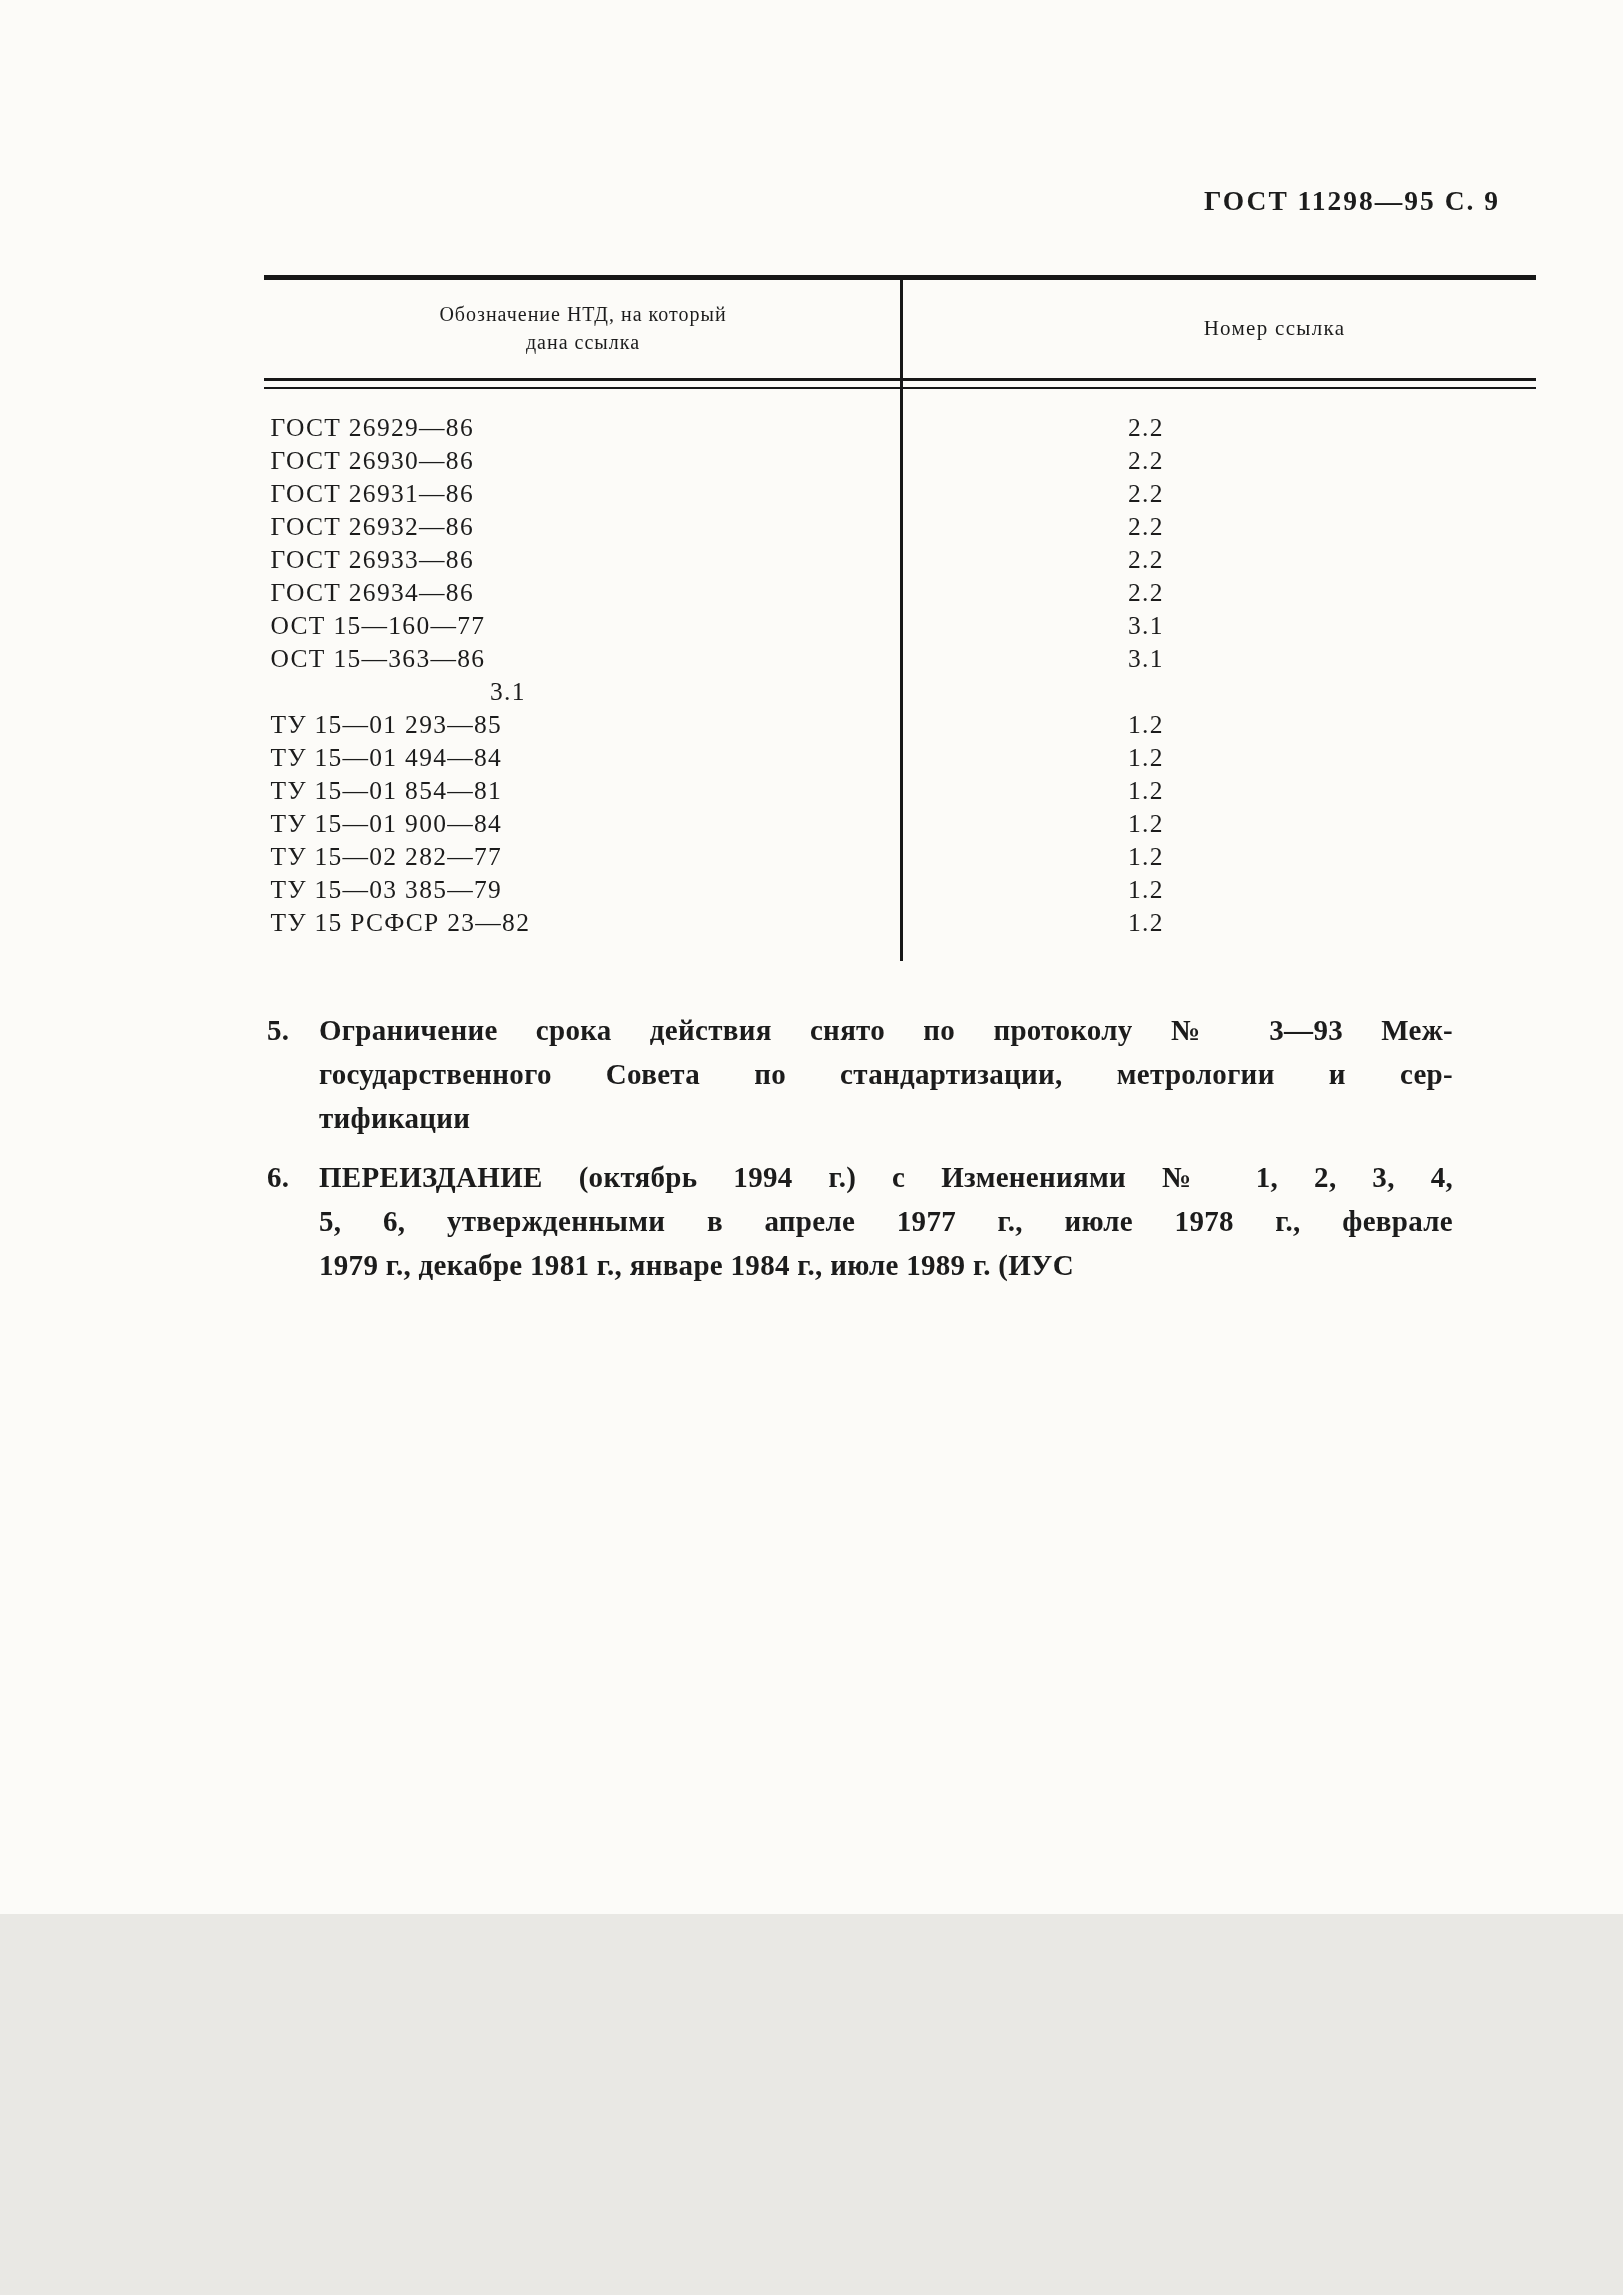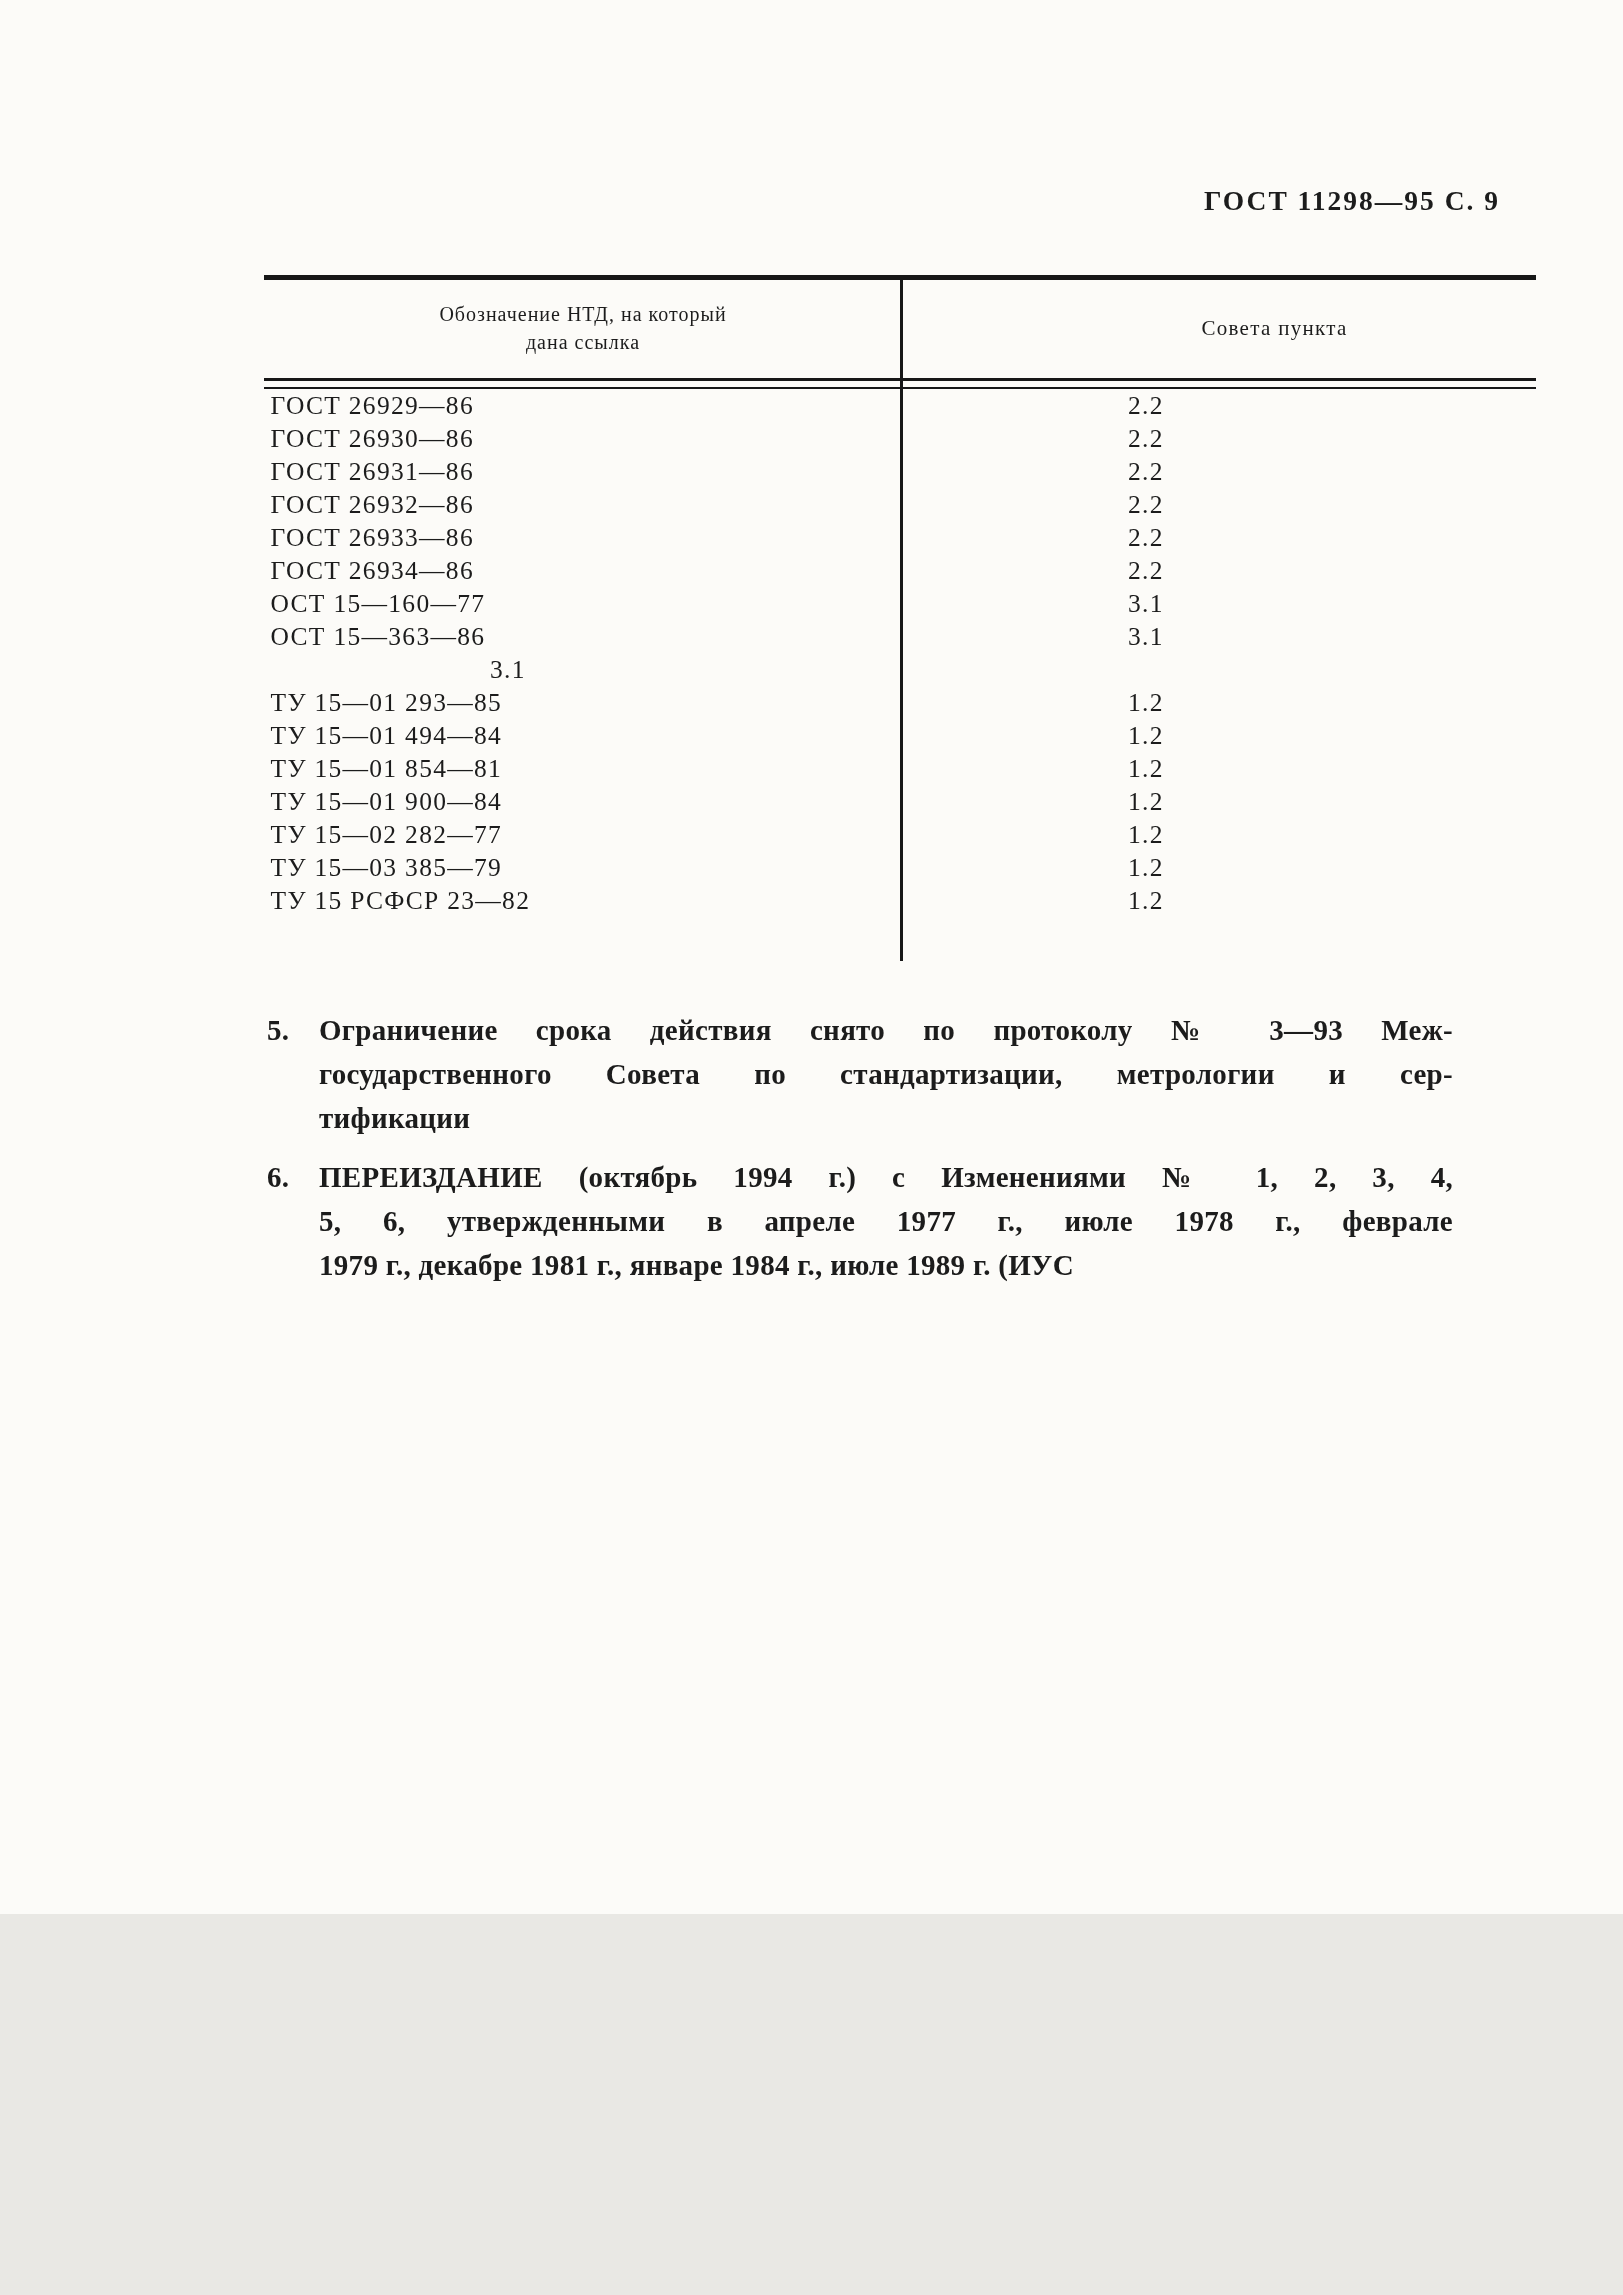--- a/index.html
+++ b/index.html
@@ -48,21 +48,21 @@
     text-align: center;
     padding-left: 111px;
     font-size: 21px;
     letter-spacing: 1.3px;
   }
   .t-doublerule {
     height: 11px;
     border-top: 3.3px solid #171717;
     border-bottom: 2.6px solid #171717;
   }
-  .t-body { padding-bottom: 17px; }
+  .t-body { padding-top: 22px; padding-bottom: 17px; }
   .t-row {
     display: flex;
     height: 33px;
     font-size: 25.5px;
     line-height: 33px;
     letter-spacing: 1.3px;
     white-space: nowrap;
   }
   .t-c1 { width: 638px; padding-left: 6.5px; }
   .t-c2 { padding-left: 226px; }
@@ -111,21 +111,21 @@
 
   <div class="ref-table">
     <div class="t-toprule"></div>
 
     <div class="t-head">
       <div class="t-head-c1">
         <div>Обозначение НТД, на который</div>
         <div>дана ссылка</div>
       </div>
       <div class="t-head-c2">
-        <span>Совета пункта</span>
+        <span>Номер ссылка</span>
       </div>
     </div>
 
     <div class="t-doublerule"></div>
 
     <div class="t-body">
 
         <div class="t-row">
           <div class="t-c1">ГОСТ 26929—86</div>
           <div class="t-c2">2.2</div>

